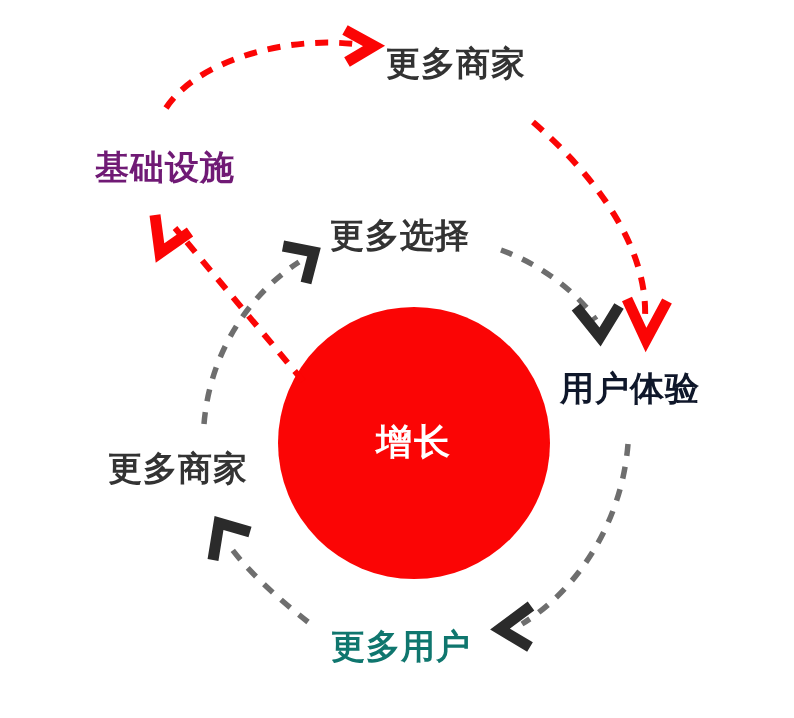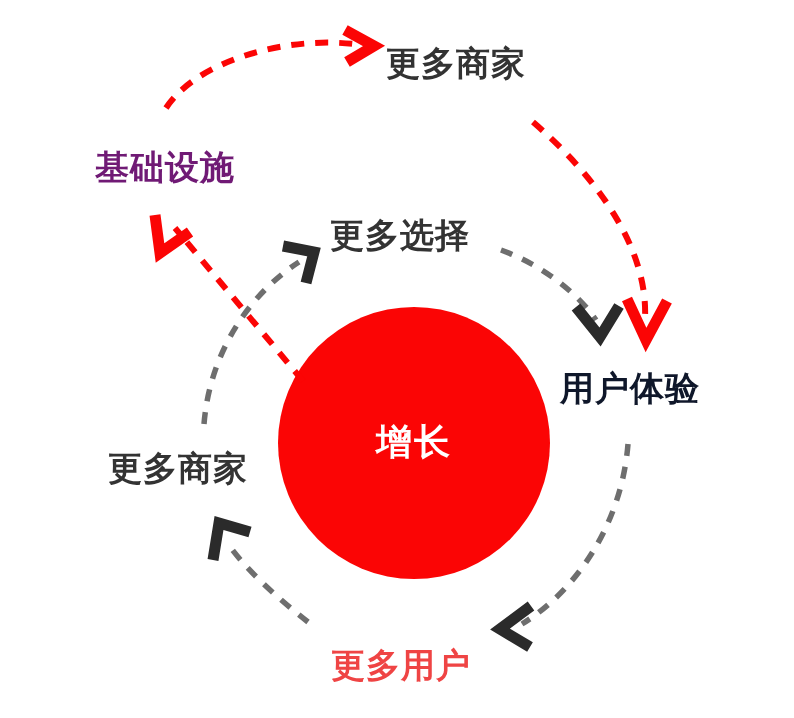--- a/index.html
+++ b/index.html
@@ -130,15 +130,15 @@
   <div class="node-label" style="left: 386px; top: 46px; color: rgb(51, 51, 51);">更多商家</div>
 
   <div class="node-label" style="left: 95px; top: 150px; color: #701a75;">基础设施</div>
 
   <div class="node-label" style="left: 330px; top: 219px; color: rgb(51, 51, 51); font-family: Liberation Serif, serif;">更多选择</div>
 
   <div class="node-label" style="left: 560px; top: 371px; color: #0f172a;">用户体验</div>
 
   <div class="node-label" style="left: 108px; top: 451px; color: rgb(51, 51, 51);">更多商家</div>
 
-  <div class="node-label" style="left: 331px; top: 648px; color: #ef4444;">更多用户</div>
+  <div class="node-label" style="left: 331px; top: 629px; color: #0f766e;">更多用户</div>
 
 </div>
 
 </body></html>

